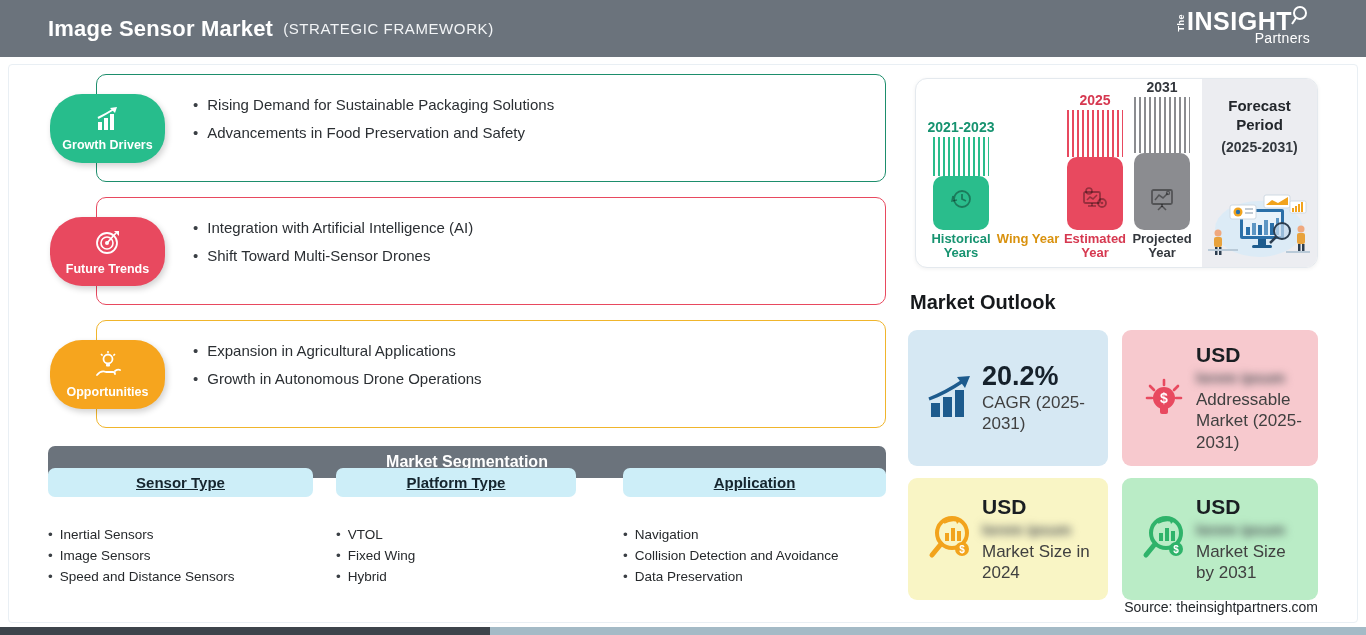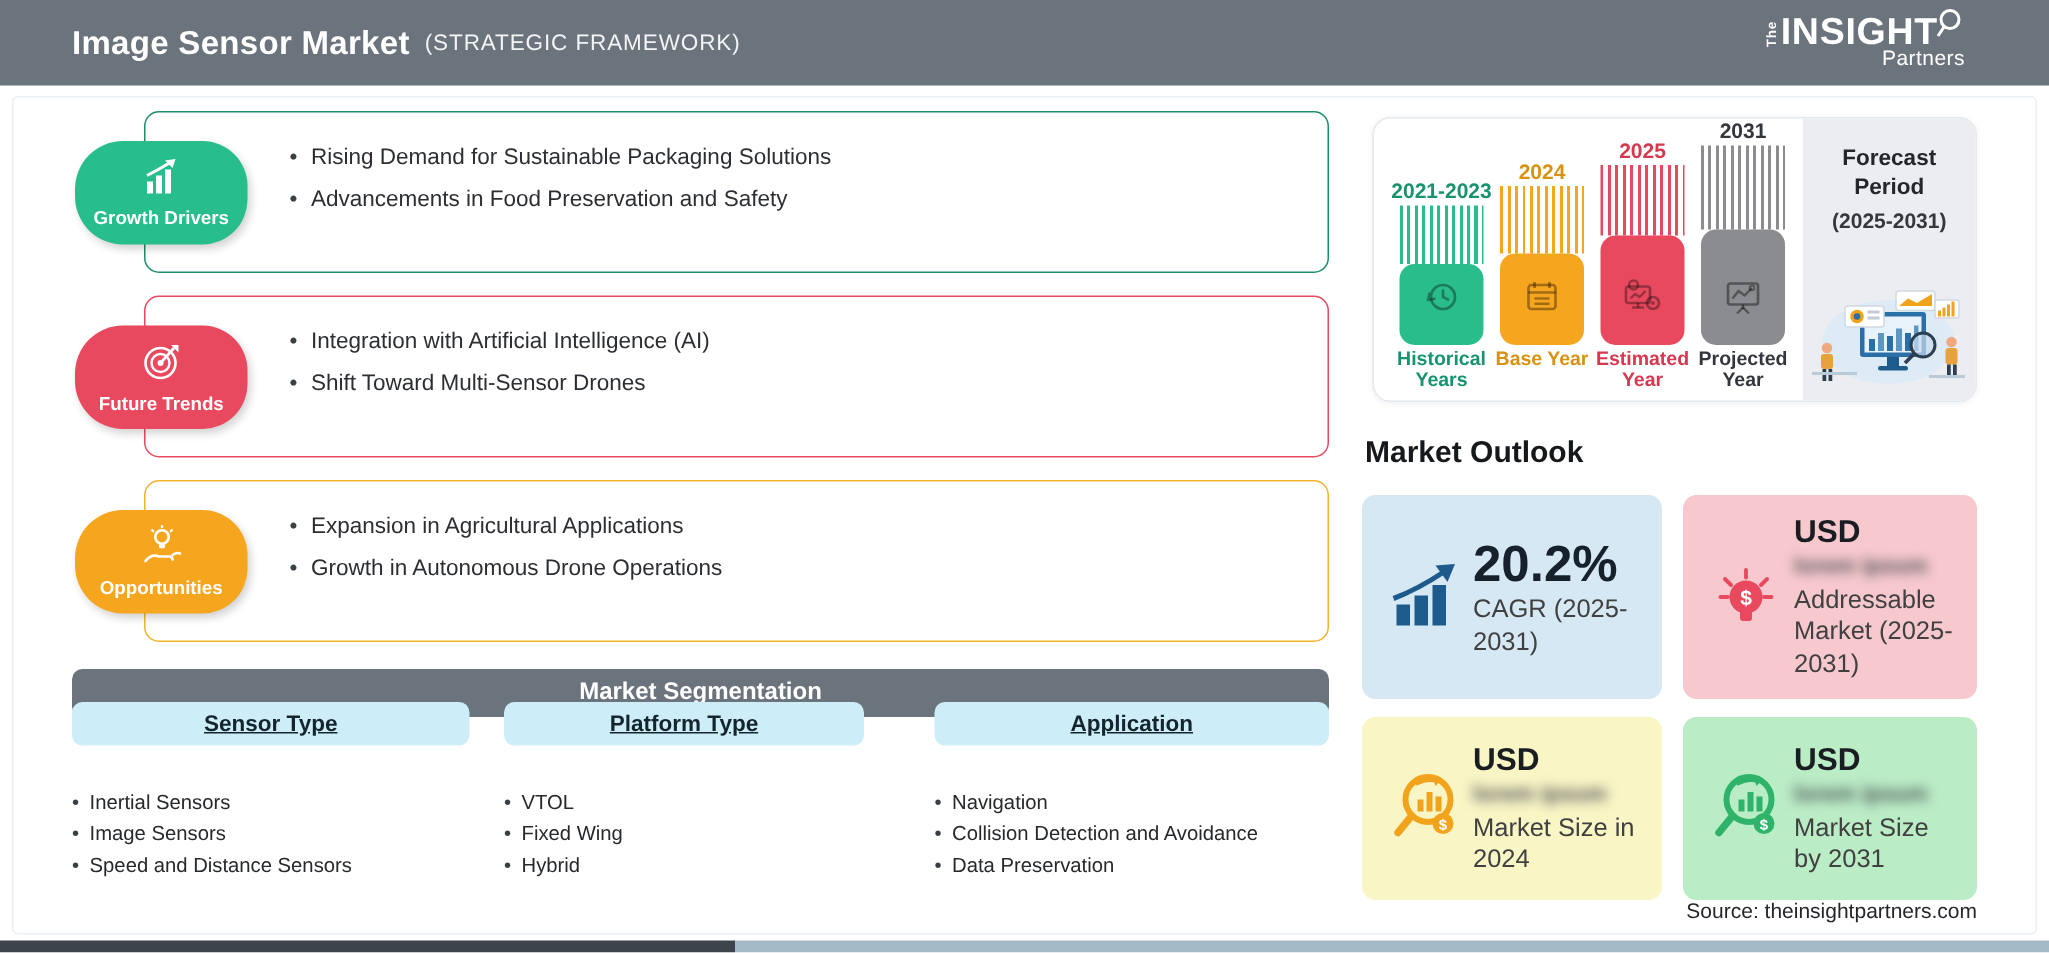--- a/index.html
+++ b/index.html
@@ -77,21 +77,21 @@
 
   
   .outlook-title { position:absolute; left:910px; top:291px; font-size:20px; font-weight:bold; color:#16191c; }
   .ocard { position:absolute; border-radius:9px; display:flex; align-items:center; padding:0 12px 0 14px; }
   .ocard.c1 { left:908px;  top:330px; width:200px; height:136px; background:#d6e8f3; }
   .ocard.c2 { left:1122px; top:330px; width:196px; height:136px; background:#f7c9ce; }
   .ocard.c3 { left:908px;  top:478px; width:200px; height:122px; background:#f9f5c5; }
   .ocard.c4 { left:1122px; top:478px; width:196px; height:122px; background:#baecc6; }
   .ocard .icon-wrap { flex:0 0 56px; display:flex; align-items:center; justify-content:center; }
   .ocard .txt { flex:1; padding-left:4px; }
-  .ocard .big { font-size:34px; font-weight:bold; color:#16212b; line-height:1.1; }
+  .ocard .big { font-size:27px; font-weight:bold; color:#16212b; line-height:1.1; }
   .ocard .cur { font-size:21px; font-weight:bold; color:#1a1e22; margin-bottom:2px; }
   .ocard .blurred { font-size:15px; font-weight:bold; color:#4a4f54; filter:blur(4px); margin-bottom:3px; }
   .ocard .lbl { font-size:17px; color:#404040; line-height:1.25; }
 
   .source { position:absolute; right:48px; top:599px; font-size:14px; color:#23272b; }
 
   
   .strip-left  { position:absolute; left:0;     top:627px; width:490px; height:8px; background:#3d444b; }
   .strip-right { position:absolute; left:490px; top:627px; width:876px; height:8px; background:#a4bac6; }
 </style>
@@ -248,36 +248,20 @@
 <div class="tl-panel">
   <div class="tl-bar b1">
     <span class="year">2021-2023</span>
     <div class="stripes"></div>
     <div class="body">
       <span>
         <svg width="26" height="26" viewBox="0 0 26 26">
             <circle cx="14" cy="13" r="8" fill="none" stroke="rgba(0,0,0,0.35)" stroke-width="1.8"></circle>
             <polyline points="14,8 14,13 18,15" fill="none" stroke="rgba(0,0,0,0.35)" stroke-width="1.8"></polyline>
             <path d="M5 10 L4 15 L9 14" fill="none" stroke="rgba(0,0,0,0.35)" stroke-width="1.6"></path>
-          </svg>
-      </span>
-    </div>
-  </div>
-  <div class="tl-bar b2">
-    <span class="year">2024</span>
-    <div class="stripes"></div>
-    <div class="body">
-      <span>
-        <svg width="26" height="26" viewBox="0 0 26 26">
-            <rect x="4" y="5" width="18" height="16" rx="2" fill="none" stroke="rgba(0,0,0,0.35)" stroke-width="1.8"></rect>
-            <line x1="4" y1="10" x2="22" y2="10" stroke="rgba(0,0,0,0.35)" stroke-width="1.8"></line>
-            <line x1="8" y1="3" x2="8" y2="7" stroke="rgba(0,0,0,0.35)" stroke-width="1.8"></line>
-            <line x1="18" y1="3" x2="18" y2="7" stroke="rgba(0,0,0,0.35)" stroke-width="1.8"></line>
-            <line x1="8" y1="14" x2="18" y2="14" stroke="rgba(0,0,0,0.35)" stroke-width="1.6"></line>
-            <line x1="8" y1="17.5" x2="18" y2="17.5" stroke="rgba(0,0,0,0.35)" stroke-width="1.6"></line>
           </svg>
       </span>
     </div>
   </div>
   <div class="tl-bar b3">
     <span class="year">2025</span>
     <div class="stripes"></div>
     <div class="body">
       <span>
         <svg width="28" height="26" viewBox="0 0 28 26">
@@ -302,21 +286,21 @@
             <polyline points="7,14 11,9 15,12 20,7" fill="none" stroke="rgba(0,0,0,0.4)" stroke-width="1.6"></polyline>
             <circle cx="20" cy="7" r="1.6" fill="none" stroke="rgba(0,0,0,0.4)" stroke-width="1.2"></circle>
             <line x1="14" y1="18" x2="14" y2="21" stroke="rgba(0,0,0,0.4)" stroke-width="1.6"></line>
             <line x1="10" y1="24" x2="14" y2="20" stroke="rgba(0,0,0,0.4)" stroke-width="1.6"></line>
             <line x1="18" y1="24" x2="14" y2="20" stroke="rgba(0,0,0,0.4)" stroke-width="1.6"></line>
           </svg>
       </span>
     </div>
   </div>
   <div class="tl-caption b1">Historical Years</div>
-  <div class="tl-caption b2">Base Year</div>
+  <div class="tl-caption b2">Wing Year</div>
   <div class="tl-caption b3">Estimated Year</div>
   <div class="tl-caption b4">Projected Year</div>
 
   <div class="tl-forecast">
     <div class="tl-forecast-title">Forecast Period</div>
     <div class="tl-forecast-range">(2025-2031)</div>
     <div class="tl-illustration">
       <svg width="106" height="72" viewBox="0 0 106 72">
         <ellipse cx="53" cy="42" rx="44" ry="28" fill="#dcebf6"></ellipse>
         <rect x="34" y="22" width="44" height="30" rx="2" fill="#2a6fa8"></rect>

